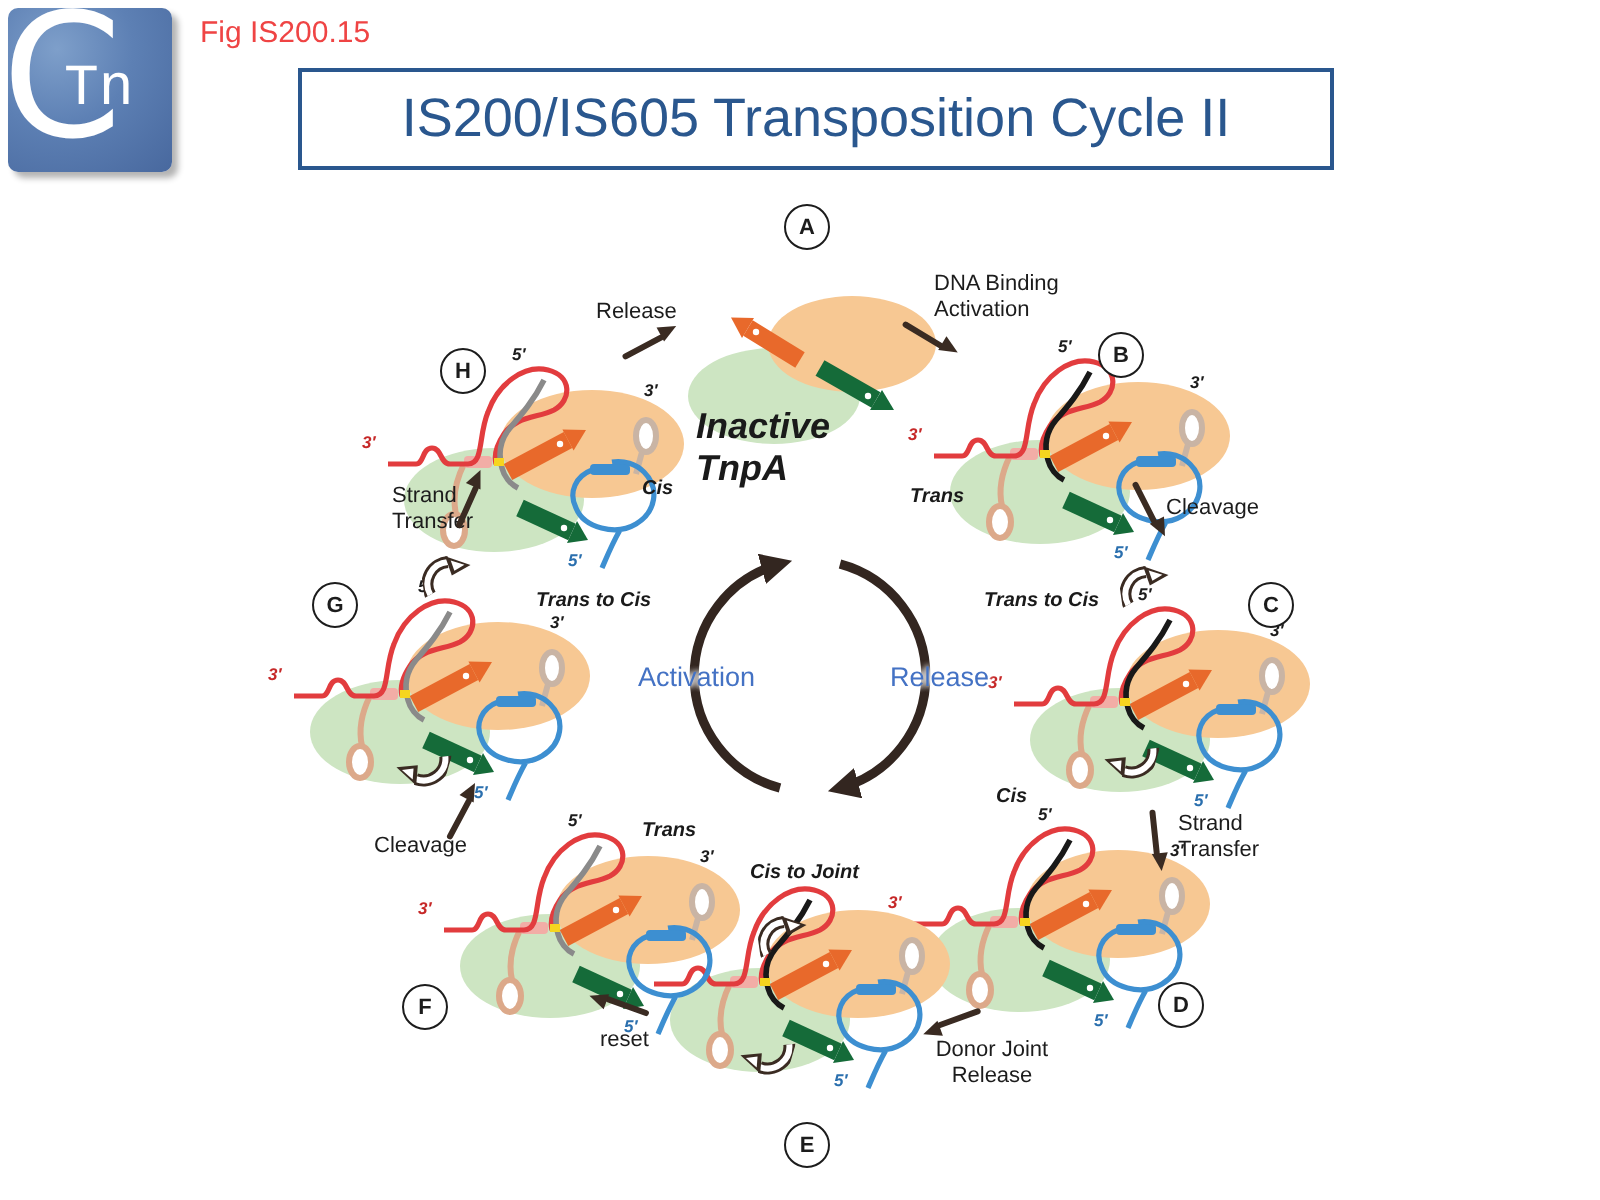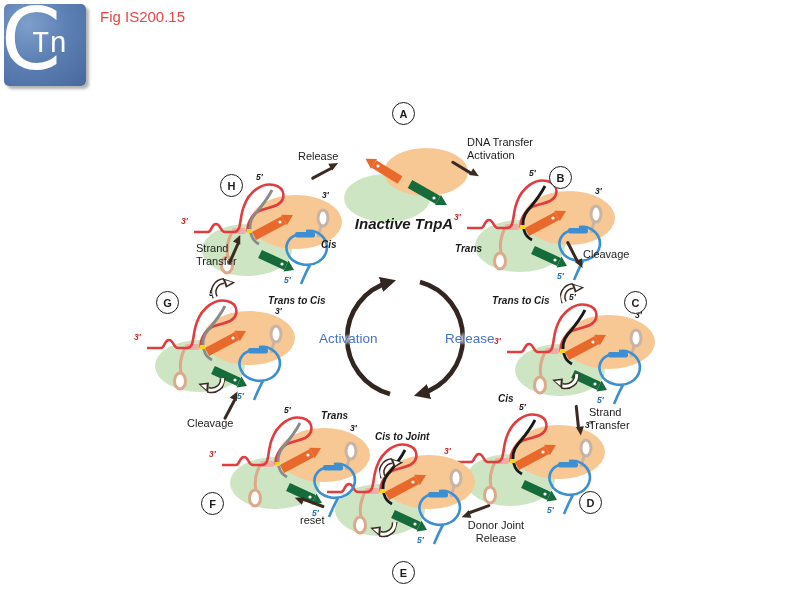--- a/index.html
+++ b/index.html
@@ -40,21 +40,21 @@
   
   .letter{position:absolute;width:21px;height:21px;border:1.6px solid #1c1c1c;border-radius:50%;
           background:#fff;display:flex;align-items:center;justify-content:center;
           font-size:11px;font-weight:bold;color:#1c1c1c;}
   .lt-a{left:392px;top:102px;} .lt-b{left:549px;top:166px;} .lt-c{left:624px;top:291px;}
   .lt-d{left:579px;top:491px;} .lt-e{left:392px;top:561px;} .lt-f{left:201px;top:492px;}
   .lt-g{left:156px;top:291px;} .lt-h{left:220px;top:174px;}
 
   
   .state{position:absolute;font-size:10px;font-weight:bold;font-style:italic;color:#1a1a1a;}
-  .sl-a{left:348px;top:215px;width:112px;text-align:center;font-size:15px;}
+  .sl-a{left:348px;top:203px;width:112px;font-size:18px;}
   .sl-b{left:455px;top:243px;} .sl-c{left:492px;top:295px;} .sl-d{left:498px;top:393px;}
   .sl-e{left:375px;top:431px;} .sl-f{left:321px;top:410px;} .sl-g{left:268px;top:295px;}
   .sl-h{left:321px;top:239px;}
 
   
   .ann{position:absolute;font-size:11px;line-height:1.18;color:#1c1c1c;white-space:pre-line;}
   .an-release{left:298px;top:150px;}
   .an-dna{left:467px;top:136px;}
   .an-cleav-r{left:583px;top:248px;}
   .an-strand-r{left:589px;top:406px;}
@@ -142,20 +142,21 @@
   </defs>
 </svg>
 
 <div class="slide">
 
   <div class="logo">
     <span class="bigC">C</span>
     <span class="tn">Tn</span>
   </div>
   <div class="figlabel">Fig IS200.15</div>
+  <div class="titlebox">IS200/IS605 Transposition Cycle II</div>
 
   <div class="stage st-a-wrap">
     <svg viewBox="0 0 130 85" width="130" height="85">
         <use href="#inactive"></use>
       </svg>
   </div>
 
   <div class="stage st-b-wrap">
     <svg viewBox="0 0 160 115" width="160" height="115">
         <use href="#complex"></use>
@@ -232,21 +233,21 @@
   <div class="state sl-b">Trans</div>
   <div class="state sl-c">Trans to Cis</div>
   <div class="state sl-d">Cis</div>
   <div class="state sl-e">Cis to Joint</div>
   <div class="state sl-f">Trans</div>
   <div class="state sl-g">Trans to Cis</div>
   <div class="state sl-h">Cis</div>
 
   <div class="ann an-release">Release</div>
   <div class="arrow ar-release"></div>
-  <div class="ann an-dna">DNA Transfer
+  <div class="ann an-dna">DNA Binding
 Activation</div>
   <div class="arrow ar-dna"></div>
   <div class="ann an-cleav-r">Cleavage</div>
   <div class="arrow ar-cleav-r"></div>
   <div class="ann an-strand-r">Strand
 Transfer</div>
   <div class="arrow ar-strand-r"></div>
   <div class="ann an-donor">Donor Joint
 Release</div>
   <div class="arrow ar-donor"></div>

